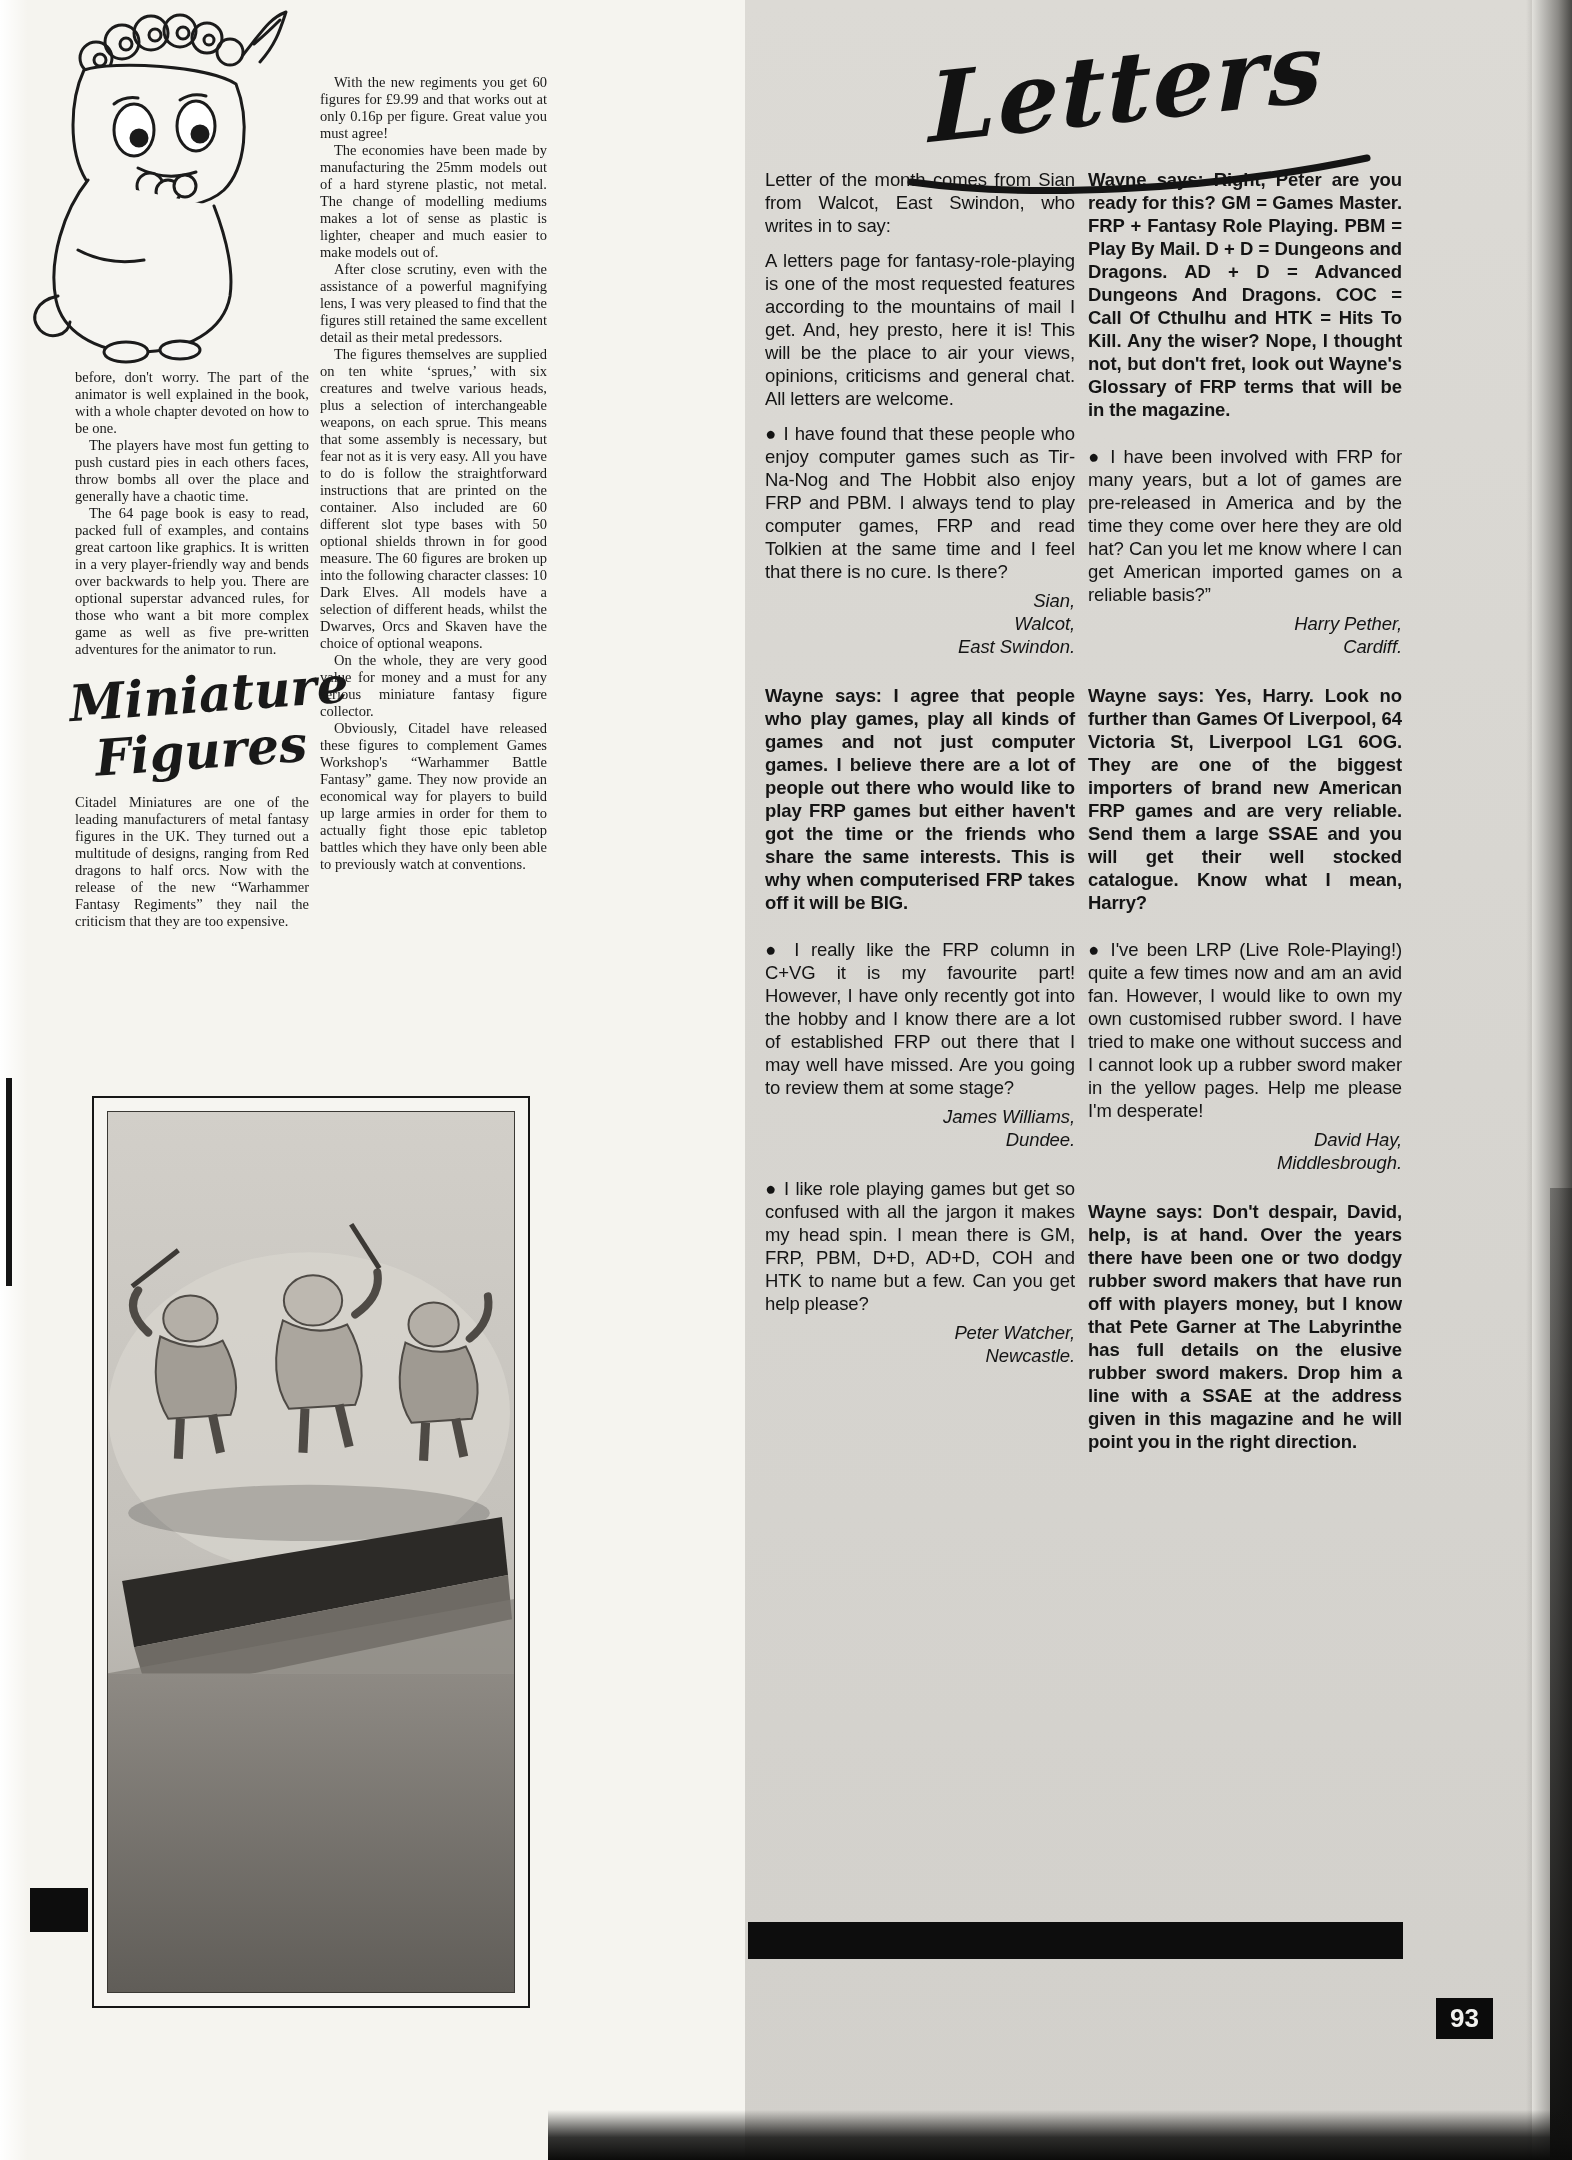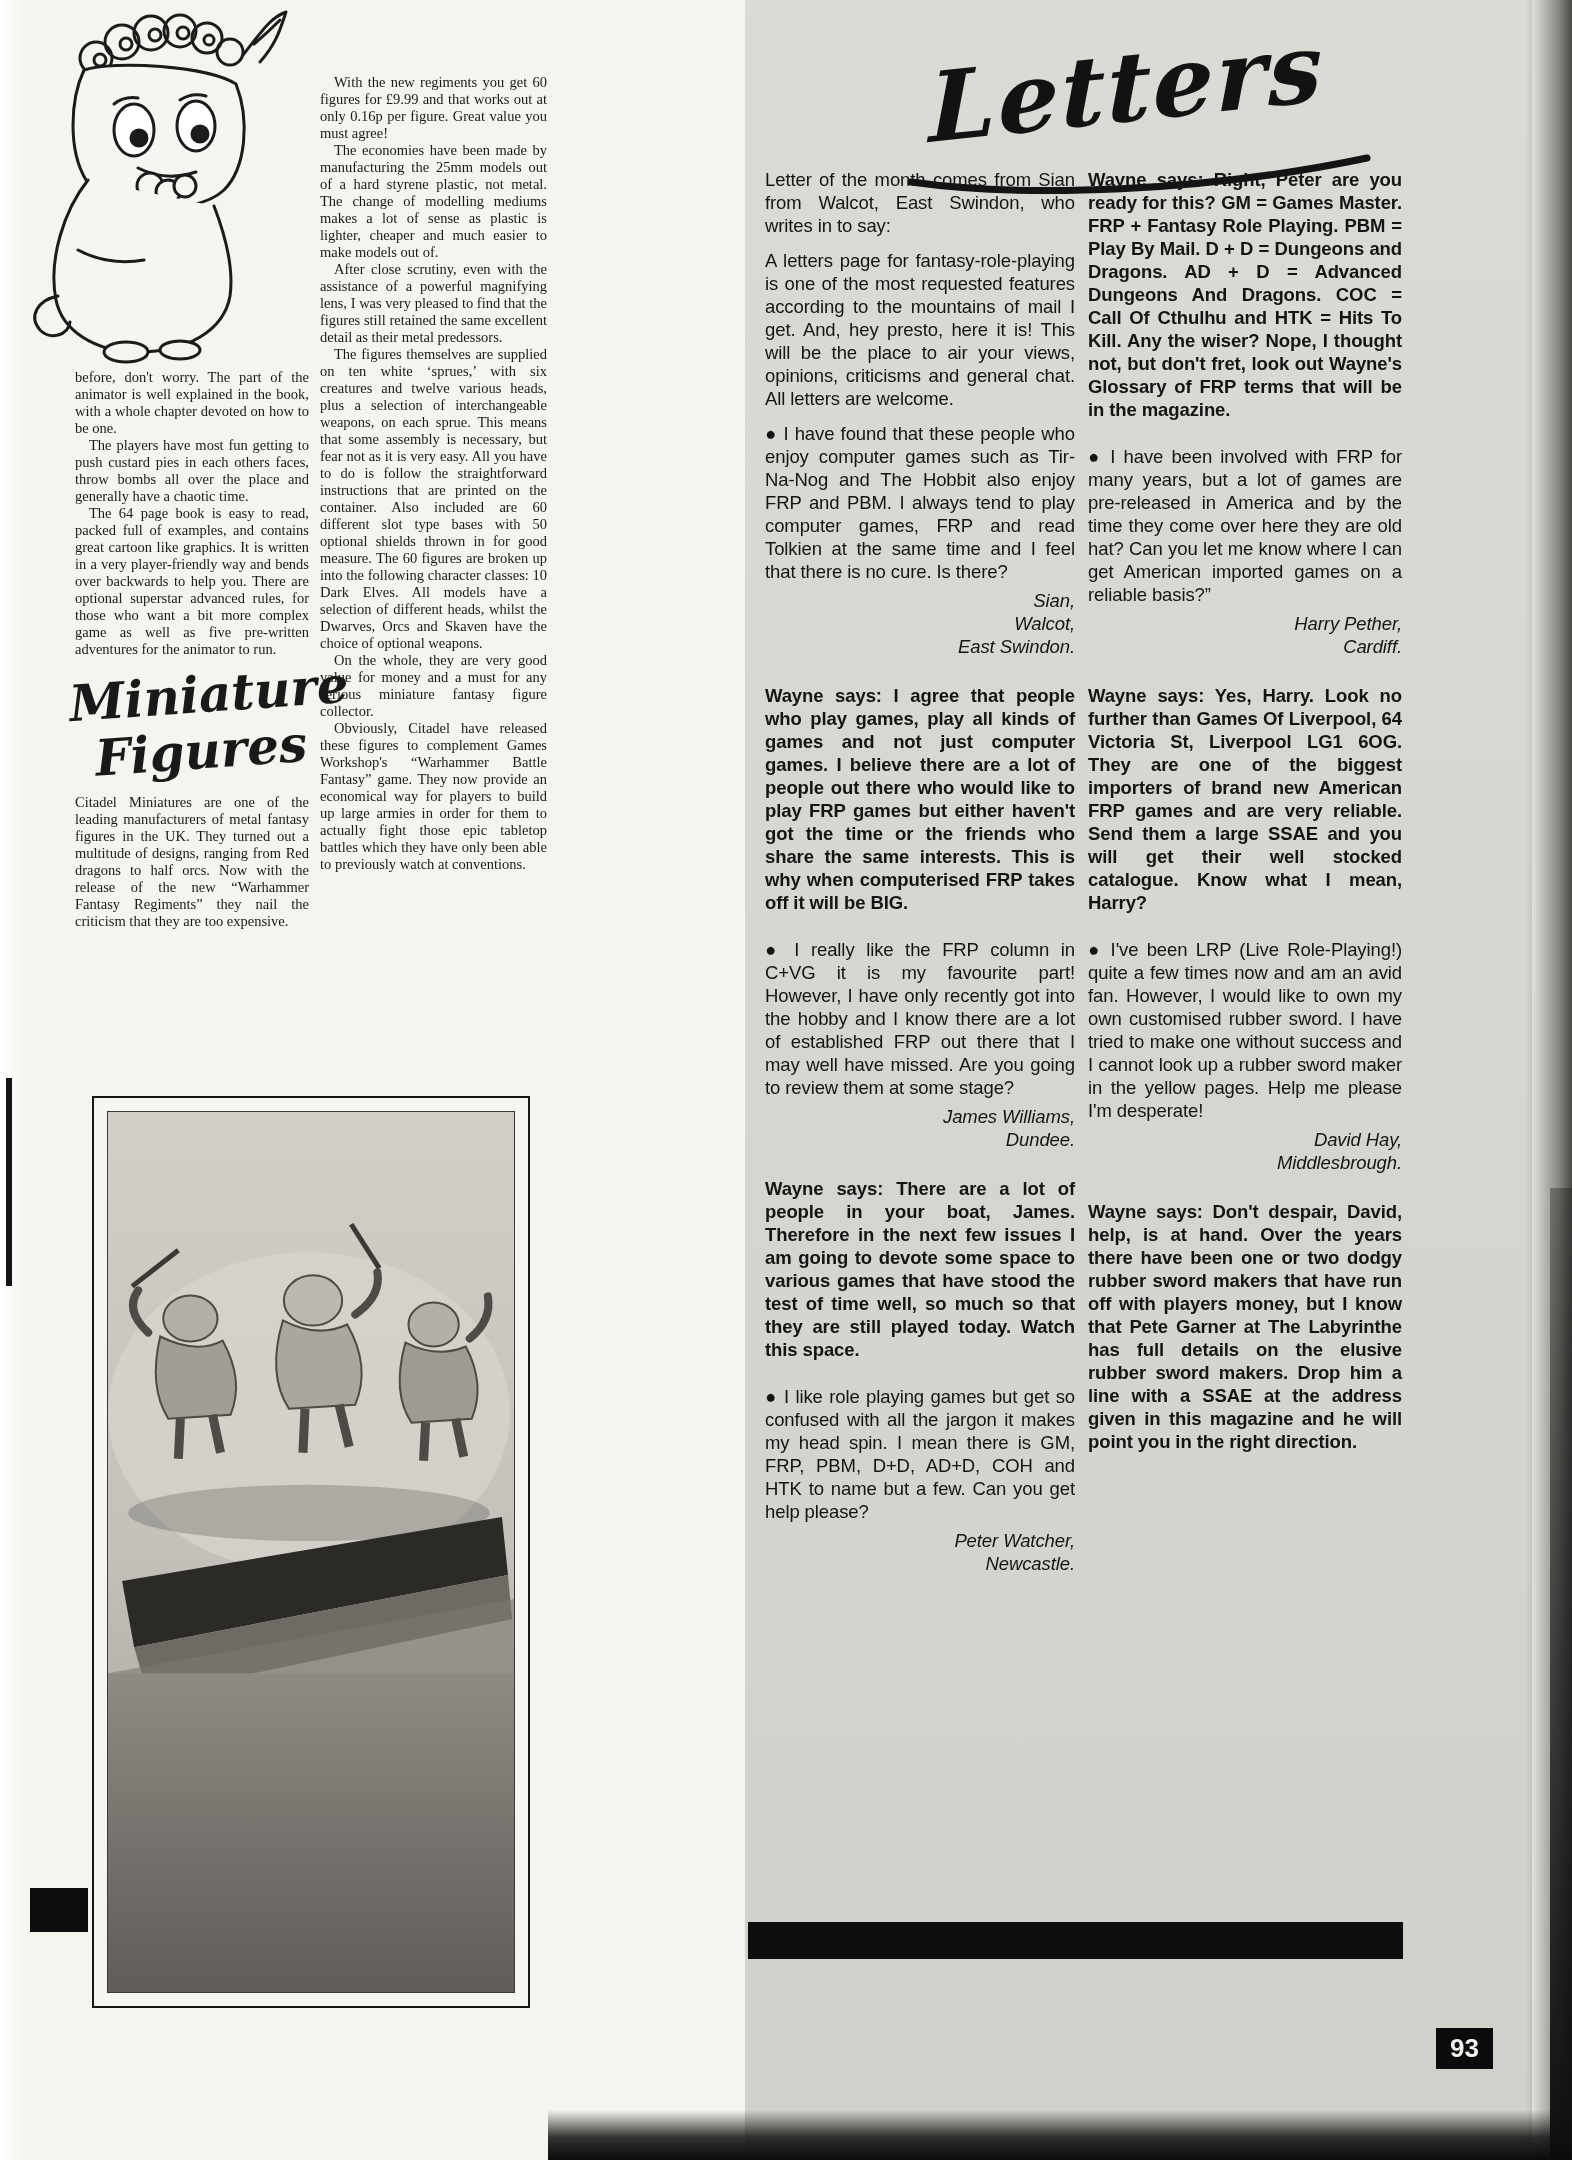--- a/index.html
+++ b/index.html
@@ -56,21 +56,21 @@
   .letters-col p { margin:0 0 12px 0; }
   .letters-col p.wayne { font-weight:bold; margin-bottom:24px; }
   .letters-col p.sig { font-style:italic; white-space:pre-line; text-align:right; margin-bottom:26px; }
   .letters-col p.bullet { margin-bottom:6px; }
   
   .black-bar { position:absolute; left:748px; top:1922px; width:655px; height:37px; background:#0d0d0d; }
   .page-num {
     position:absolute; left:1436px; top:1998px; width:57px; height:41px;
     background:#0b0b0b; color:#f1f1ee;
     font-family:"Liberation Sans", sans-serif; font-weight:bold; font-size:26px;
-    display:flex; align-items:center; justify-content:center;margin-top:30px;
+    display:flex; align-items:center; justify-content:center;
   }
   
   .edge-left  { position:absolute; left:0; top:0; width:28px; height:100%;
                 background:linear-gradient(to right,#ffffff 0%, rgba(255,255,255,0) 100%); }
   .edge-right { position:absolute; right:0; top:0; width:46px; height:100%;
                 background:linear-gradient(to right, rgba(60,58,55,0) 0%, rgba(52,50,47,0.55) 70%, rgba(30,29,27,0.8) 100%); }
   .edge-right-dark { position:absolute; right:0; top:55%; width:22px; height:45%;
                 background:linear-gradient(to bottom, rgba(20,20,19,0.35), #0f0f0e); }
   .edge-bottom { position:absolute; left:548px; bottom:0; width:1024px; height:50px;
                 background:linear-gradient(to bottom, rgba(20,20,19,0) 0%, rgba(16,16,15,0.85) 55%, #0b0b0a 100%); }
@@ -202,21 +202,20 @@
     <p>Letter of the month comes from Sian from Walcot, East Swindon, who writes in to say:</p>
     <p>A letters page for fantasy-role-playing is one of the most requested features according to the mountains of mail I get. And, hey presto, here it is! This will be the place to air your views, opinions, criticisms and general chat. All letters are welcome.</p>
     <p class="bullet">● I have found that these people who enjoy computer games such as Tir-Na-Nog and The Hobbit also enjoy FRP and PBM. I always tend to play computer games, FRP and read Tolkien at the same time and I feel that there is no cure. Is there?</p>
     <p class="sig">Sian,
 Walcot,
 East Swindon.</p>
     <p class="wayne">Wayne says: I agree that people who play games, play all kinds of games and not just computer games. I believe there are a lot of people out there who would like to play FRP games but either haven't got the time or the friends who share the same interests. This is why when computerised FRP takes off it will be BIG.</p>
     <p class="bullet">● I really like the FRP column in C+VG it is my favourite part! However, I have only recently got into the hobby and I know there are a lot of established FRP out there that I may well have missed. Are you going to review them at some stage?</p>
     <p class="sig">James Williams,
 Dundee.</p>
-    <p class="wayne">Wayne says: There are a lot of people in your boat, James. Therefore in the next few issues I am going to devote some space to various games that have stood the test of time well, so much so that they are still played today. Watch this space.</p>
     <p class="bullet">● I like role playing games but get so confused with all the jargon it makes my head spin. I mean there is GM, FRP, PBM, D+D, AD+D, COH and HTK to name but a few. Can you get help please?</p>
     <p class="sig">Peter Watcher,
 Newcastle.</p>
   </div>
 
   <div class="letters-col" id="lettersB">
     <p class="wayne">Wayne says: Right, Peter are you ready for this? GM = Games Master. FRP + Fantasy Role Playing. PBM = Play By Mail. D + D = Dungeons and Dragons. AD + D = Advanced Dungeons And Dragons. COC = Call Of Cthulhu and HTK = Hits To Kill. Any the wiser? Nope, I thought not, but don't fret, look out Wayne's Glossary of FRP terms that will be in the magazine.</p>
     <p class="bullet">● I have been involved with FRP for many years, but a lot of games are pre-released in America and by the time they come over here they are old hat? Can you let me know where I can get American imported games on a reliable basis?”</p>
     <p class="sig">Harry Pether,
 Cardiff.</p>

